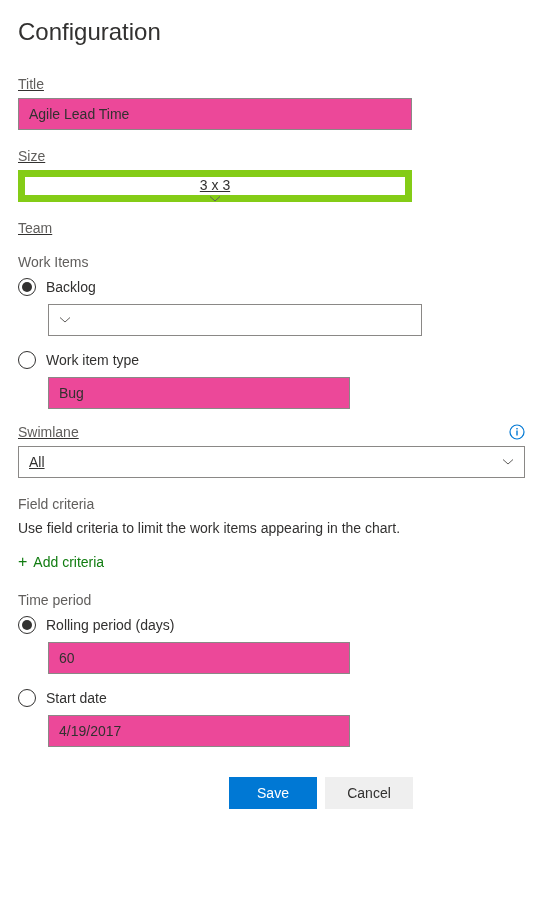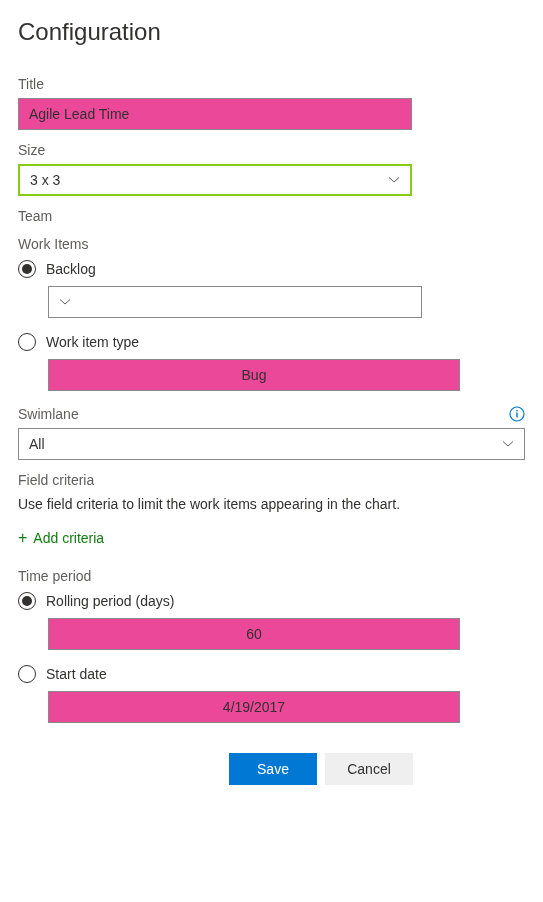--- a/index.html
+++ b/index.html
@@ -11,21 +11,22 @@
       width: 543px;
       padding: 18px;
     }
     h1 {
       font-size: 24px;
       font-weight: 300;
       color: #323130;
       margin-bottom: 30px;
     }
     .field-group {
-      margin-bottom: 12px;
+      margin-bottom: 18px;
+      text-decoration: underline;
     }
     .field-label {
       display: block;
       font-size: 14px;
       color: #605e5c;
       margin-bottom: 6px;
     }
     .label-row {
       display: flex;
       align-items: center;
@@ -46,41 +47,42 @@
       position: relative;
       height: 32px;
       border: 1px solid #8a8886;
       background: #ffffff;
       display: flex;
       align-items: center;
       padding: 0 10px;
       cursor: pointer;
     }
     .select-box.highlight {
-      border: 2px solid #84cc16;
+      border: 7px solid #84cc16;
+      flex-direction: column;
     }
     .select-text {
       flex: 1;
       font-size: 14px;
       color: #323130;
     }
     .chevron-down-icon {
       width: 12px;
       height: 12px;
       flex-shrink: 0;
     }
     .chevron-down-icon svg {
       width: 12px;
       height: 12px;
       display: block;
     }
     .select-394 { width: 394px; }
     .select-374 { width: 374px; }
     .select-full { width: 100%; }
-    .input-374 { width: 412px; text-align: center; }
+    .input-374 { width: 302px; }
     .radio-row {
       display: flex;
       align-items: center;
       margin-bottom: 8px;
     }
     .radio-btn {
       width: 18px;
       height: 18px;
       border: 1px solid #323130;
       border-radius: 50%;

